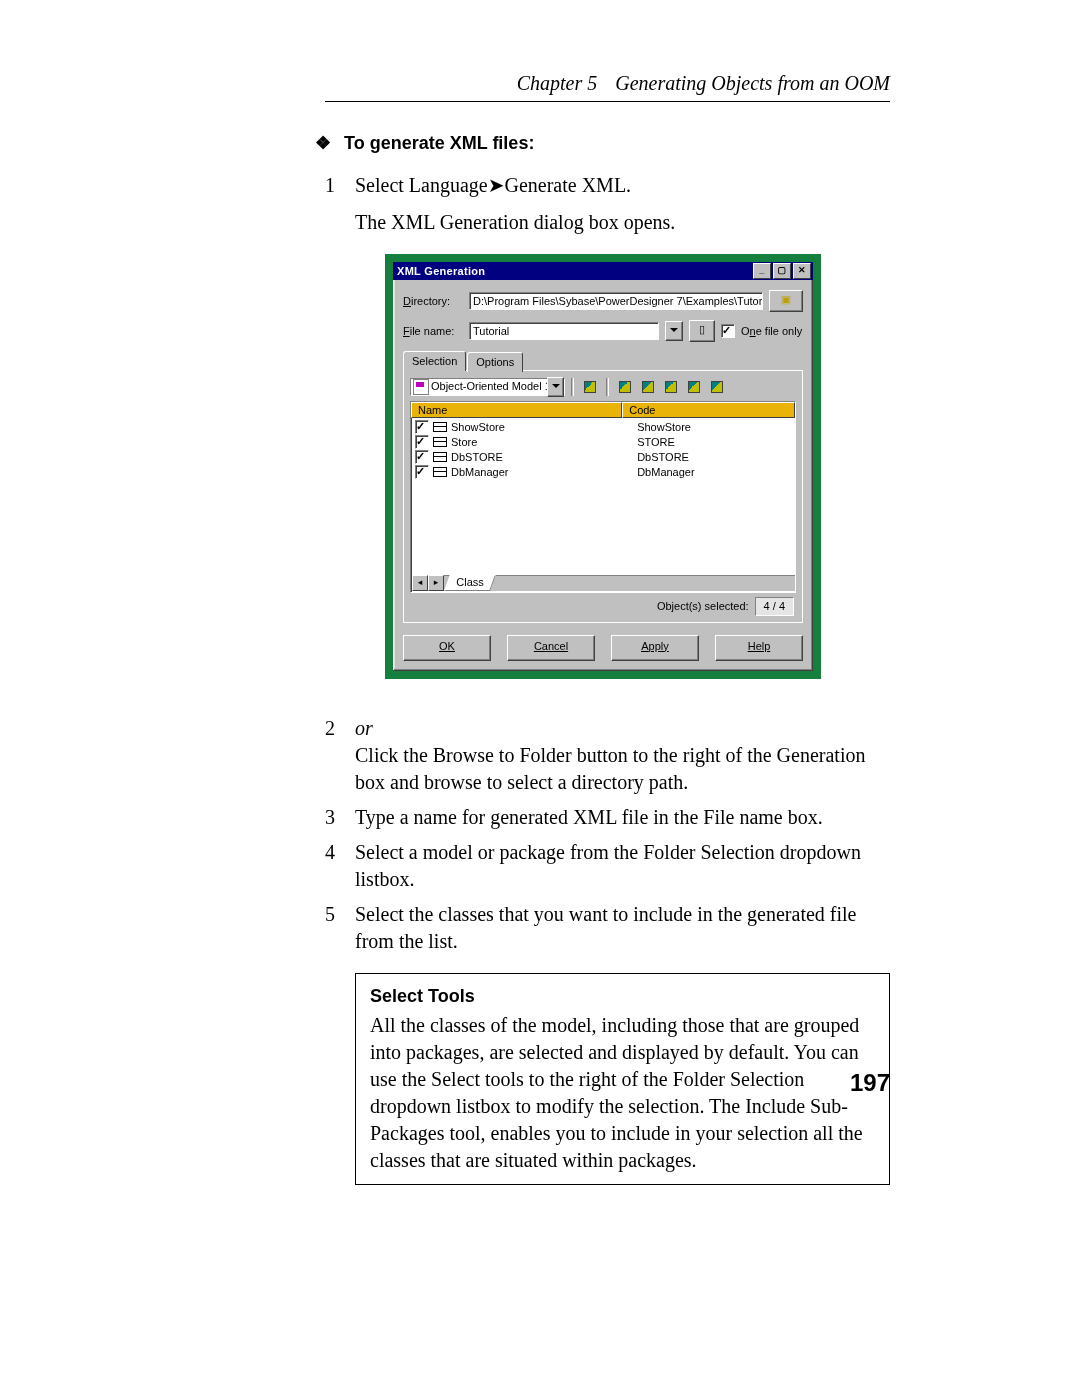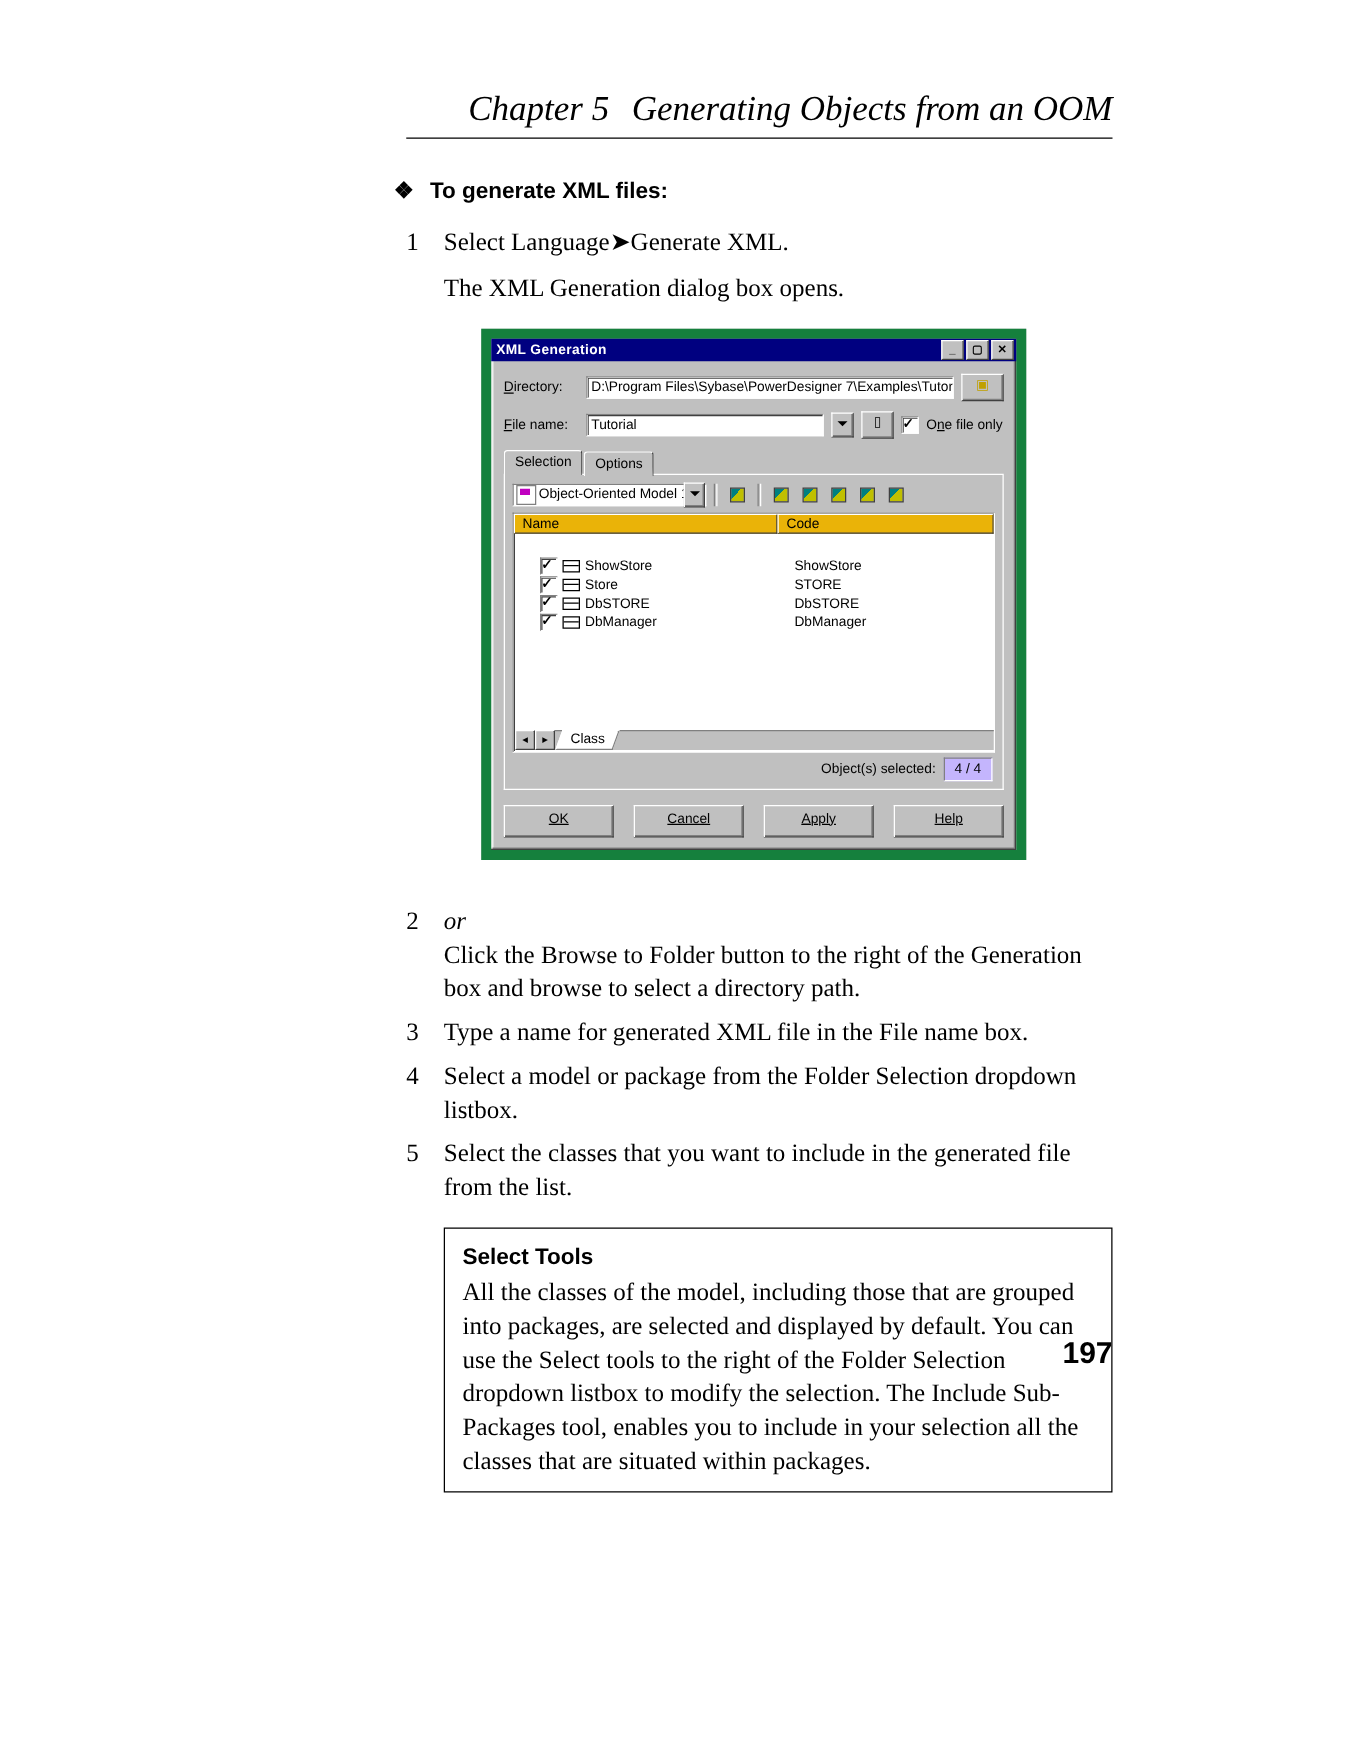--- a/index.html
+++ b/index.html
@@ -15,21 +15,21 @@
     color: #000;
     box-sizing: border-box;
     padding: 72px 190px 0 325px;
   }
   .header-row {
     display: flex;
     justify-content: flex-end;
     align-items: baseline;
     gap: 18px;
     font-style: italic;
-    font-size: 28px;
+    font-size: 20px;
     border-bottom: 1.5px solid #000;
     padding-bottom: 6px;
     margin-bottom: 30px;
   }
   .header-row .chapter-num { font-style: italic; }
   .header-row .chapter-title { font-style: italic; }
 
   .section-heading {
     font-family: Arial, Helvetica, sans-serif;
     font-weight: bold;
@@ -287,21 +287,21 @@
   .list-header .col {
     border: 1px solid #fff;
     border-right-color: #404040;
     border-bottom-color: #404040;
     padding: 0 6px;
     line-height: 14px;
     box-sizing: border-box;
   }
   .col-name { width: 55%; }
   .col-code { width: 45%; }
-  .list-rows { padding: 19px; }
+  .list-rows { padding: 2px; }
   .list-row {
     display: flex;
     align-items: center;
     height: 15px;
     gap: 4px;
     padding-left: 2px;
   }
   .class-icon {
     width: 14px; height: 10px;
     border: 1px solid #000;
@@ -361,21 +361,21 @@
     align-items: center;
     gap: 6px;
     margin-top: 4px;
     padding-right: 2px;
   }
   .status-box {
     border: 1px solid #808080;
     border-right-color: #fff;
     border-bottom-color: #fff;
     padding: 1px 8px;
-    background: #c4b5fd;
+    background: #e5e5e5;
   }
 
   .dlg-buttons {
     display: flex;
     justify-content: space-between;
     gap: 16px;
     margin-top: 12px;
     text-decoration: underline;
   }
   .dlg-buttons .btn-98 {

